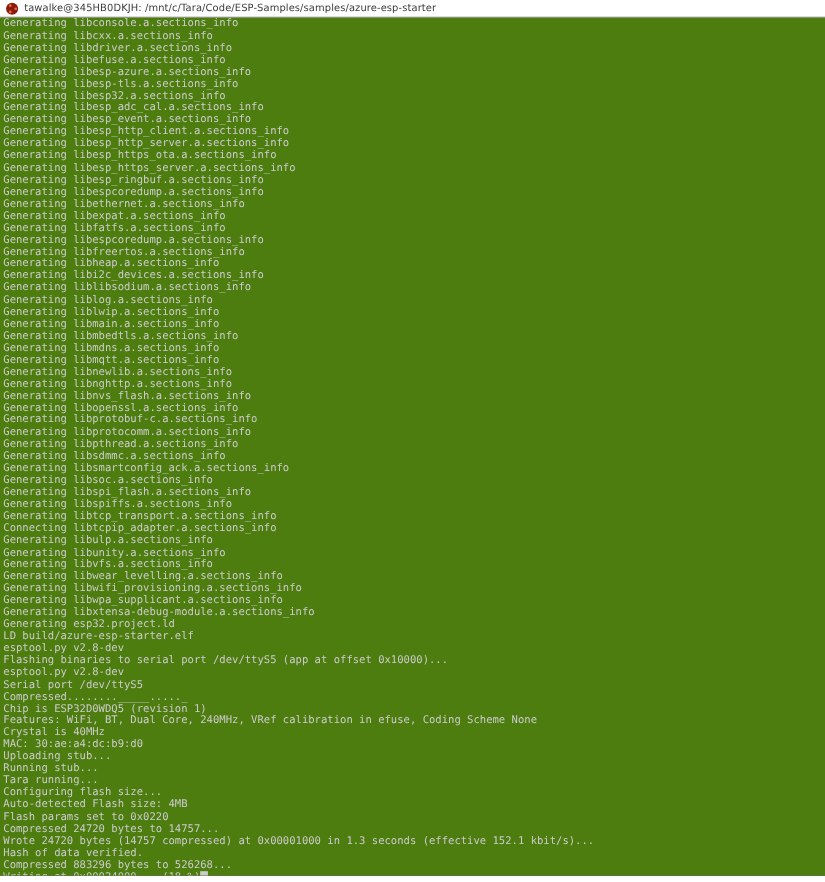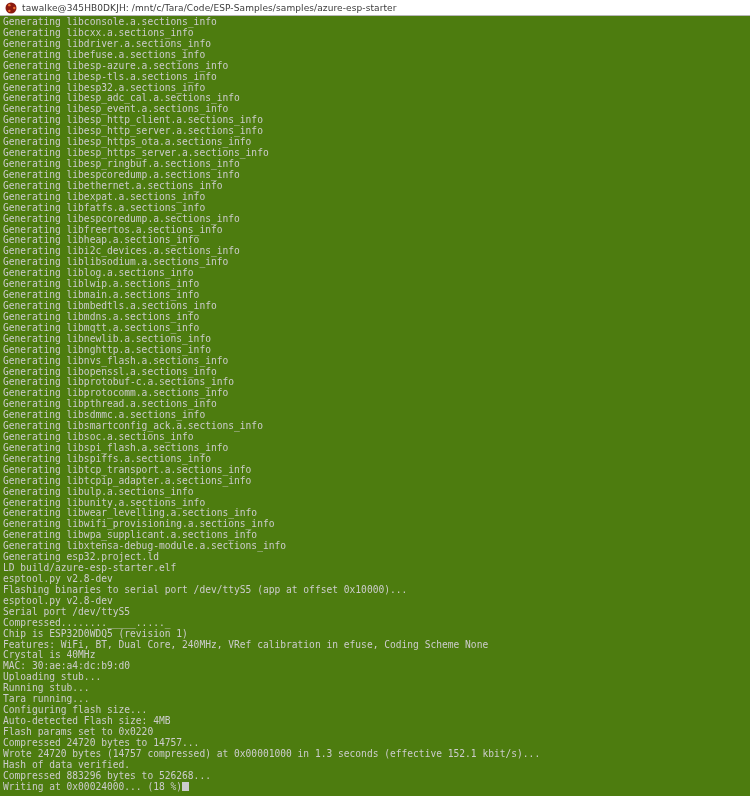--- a/index.html
+++ b/index.html
@@ -134,23 +134,24 @@
       <div class="term-line">Generating libopenssl.a.sections_info</div>
       <div class="term-line">Generating libprotobuf-c.a.sections_info</div>
       <div class="term-line">Generating libprotocomm.a.sections_info</div>
       <div class="term-line">Generating libpthread.a.sections_info</div>
       <div class="term-line">Generating libsdmmc.a.sections_info</div>
       <div class="term-line">Generating libsmartconfig_ack.a.sections_info</div>
       <div class="term-line">Generating libsoc.a.sections_info</div>
       <div class="term-line">Generating libspi_flash.a.sections_info</div>
       <div class="term-line">Generating libspiffs.a.sections_info</div>
       <div class="term-line">Generating libtcp_transport.a.sections_info</div>
-      <div class="term-line">Generating libtcpip_adapter.a.sections_info</div>
+      <div class="term-line">Connecting libtcpip_adapter.a.sections_info</div>
       <div class="term-line">Generating libulp.a.sections_info</div>
       <div class="term-line">Generating libunity.a.sections_info</div>
+      <div class="term-line">Generating libvfs.a.sections_info</div>
       <div class="term-line">Generating libwear_levelling.a.sections_info</div>
       <div class="term-line">Generating libwifi_provisioning.a.sections_info</div>
       <div class="term-line">Generating libwpa_supplicant.a.sections_info</div>
       <div class="term-line">Generating libxtensa-debug-module.a.sections_info</div>
       <div class="term-line">Generating esp32.project.ld</div>
       <div class="term-line">LD build/azure-esp-starter.elf</div>
       <div class="term-line">esptool.py v2.8-dev</div>
       <div class="term-line">Flashing binaries to serial port /dev/ttyS5 (app at offset 0x10000)...</div>
       <div class="term-line">esptool.py v2.8-dev</div>
       <div class="term-line">Serial port /dev/ttyS5</div>

